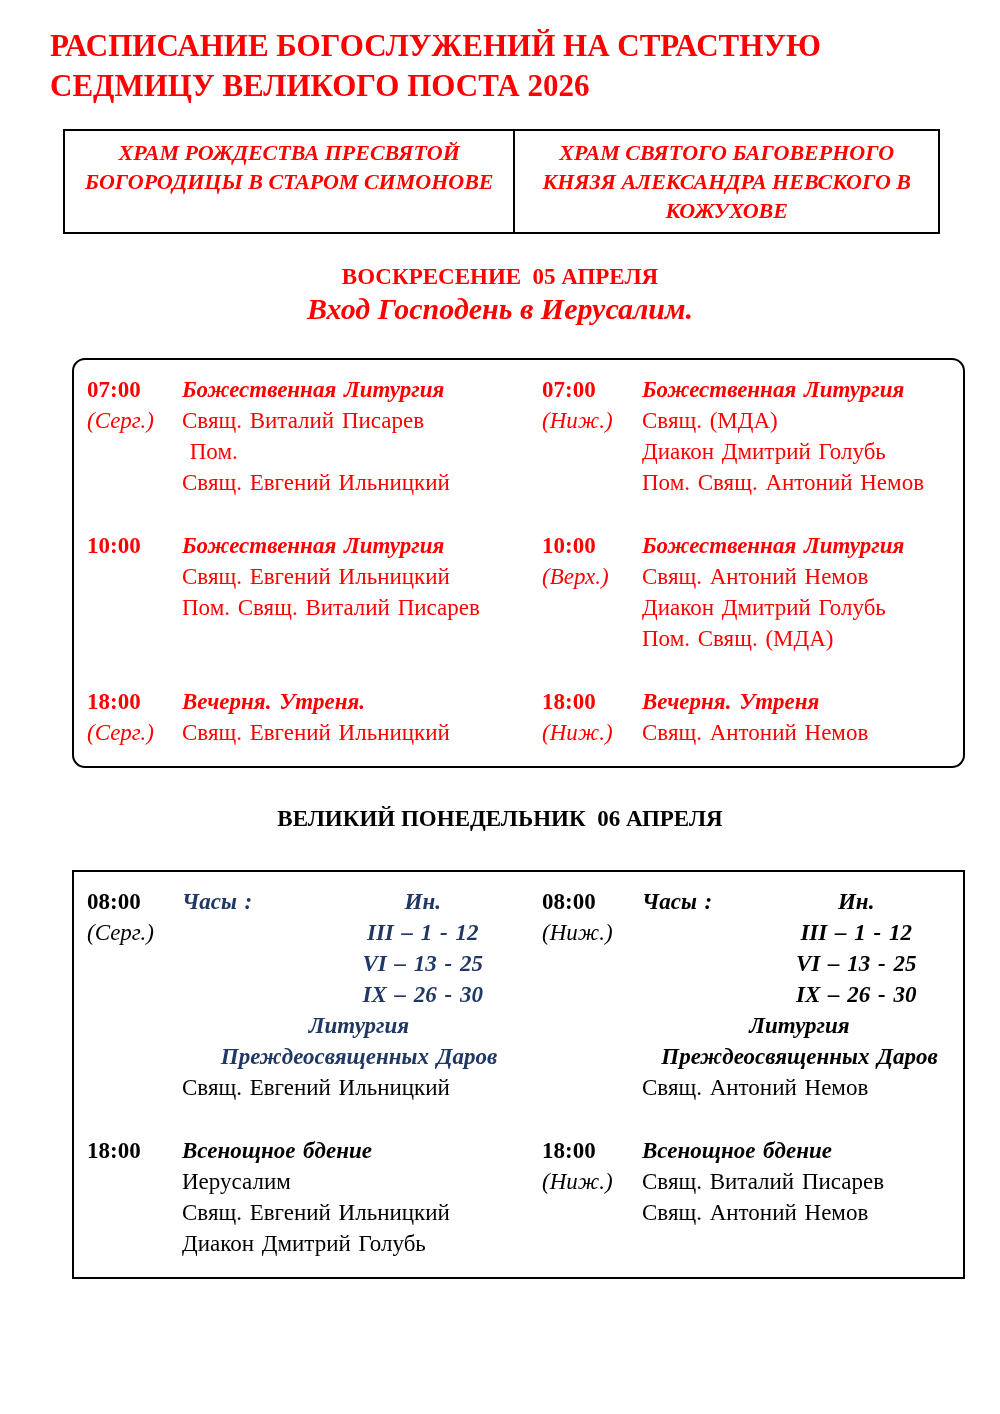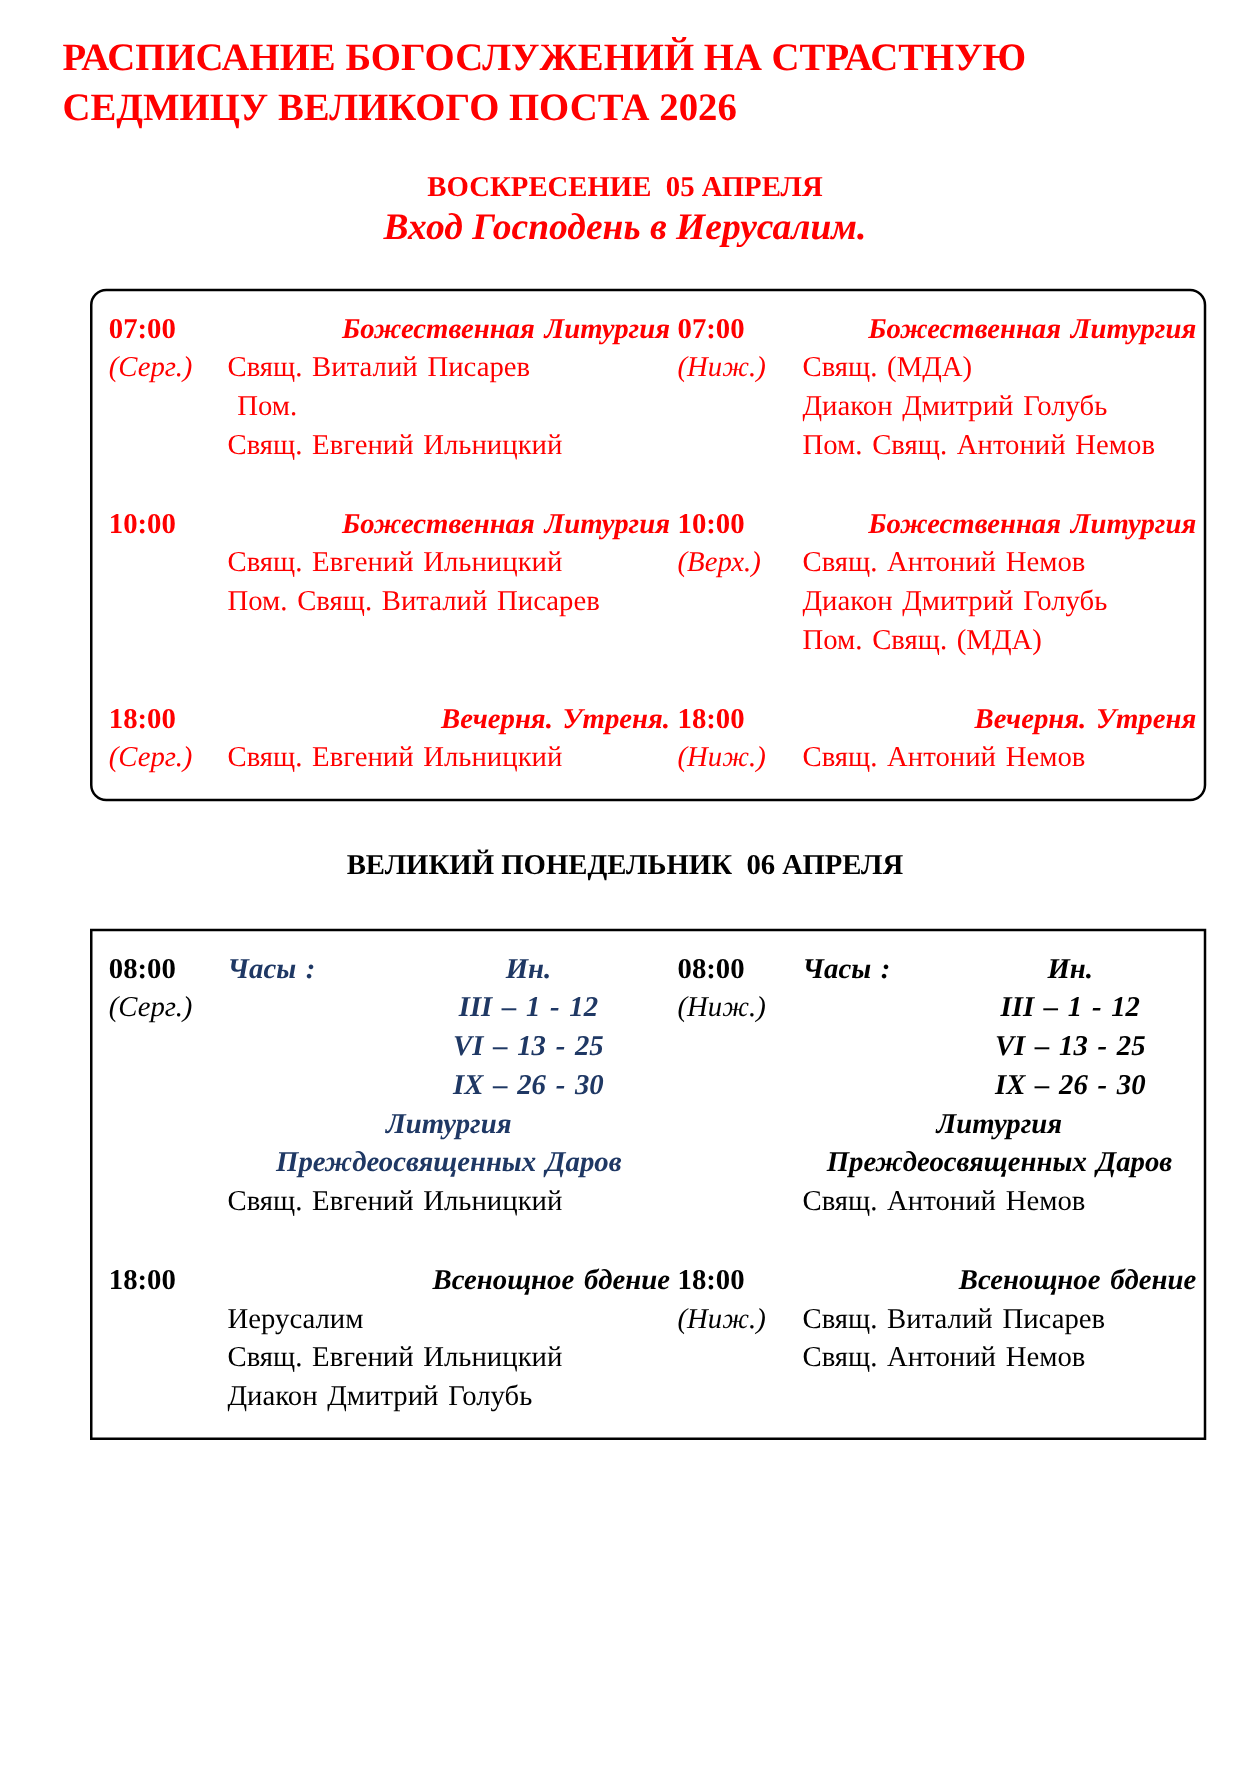--- a/index.html
+++ b/index.html
@@ -46,21 +46,21 @@
   }
   .svc-row {
     display:grid; grid-template-columns:95px 360px 100px auto;
     margin-bottom:32px; font-size:23px; line-height:31px;
     word-spacing:2px;
   }
   .svc-row.last { margin-bottom:0; }
   .red-table { color:#FF0000;border-radius:13px; }
   .time { font-weight:bold; }
   .sub  { font-style:italic; }
-  .svc-title { font-weight:bold; font-style:italic;text-align:right; }
+  .svc-title { font-weight:bold; font-style:italic; }
   .desc { position:relative; padding-right:6px; }
   .desc div { white-space:pre-wrap; }
 
   .chasy {
     position:absolute; left:0; top:0;
     font-weight:bold; font-style:italic;
   }
   .hours-block {
     margin-left:38%; width:60%; text-align:center;
     font-weight:bold; font-style:italic;
@@ -69,20 +69,24 @@
     text-align:center; font-weight:bold; font-style:italic;
   }
 </style>
 </head>
 <body>
 
 <div>
 
   <h1 class="title"><span>РАСПИСАНИЕ БОГОСЛУЖЕНИЙ НА СТРАСТНУЮ</span><br><span>СЕДМИЦУ ВЕЛИКОГО ПОСТА 2026</span></h1>
 
+  <div class="churches">
+    <div class="church-cell first">ХРАМ РОЖДЕСТВА ПРЕСВЯТОЙ БОГОРОДИЦЫ В СТАРОМ СИМОНОВЕ</div>
+    <div class="church-cell">ХРАМ СВЯТОГО БАГОВЕРНОГО КНЯЗЯ АЛЕКСАНДРА НЕВСКОГО В КОЖУХОВЕ</div>
+  </div>
 
   <div class="section-head red head-sunday">ВОСКРЕСЕНИЕ  05 АПРЕЛЯ</div>
   <div class="section-sub">Вход Господень в Иерусалим.</div>
 
   <div class="svc-table red-table">
 
     <div class="svc-row">
       <div class="timecol">
         <div class="time">07:00</div>
         <div class="sub">(Серг.)</div>

